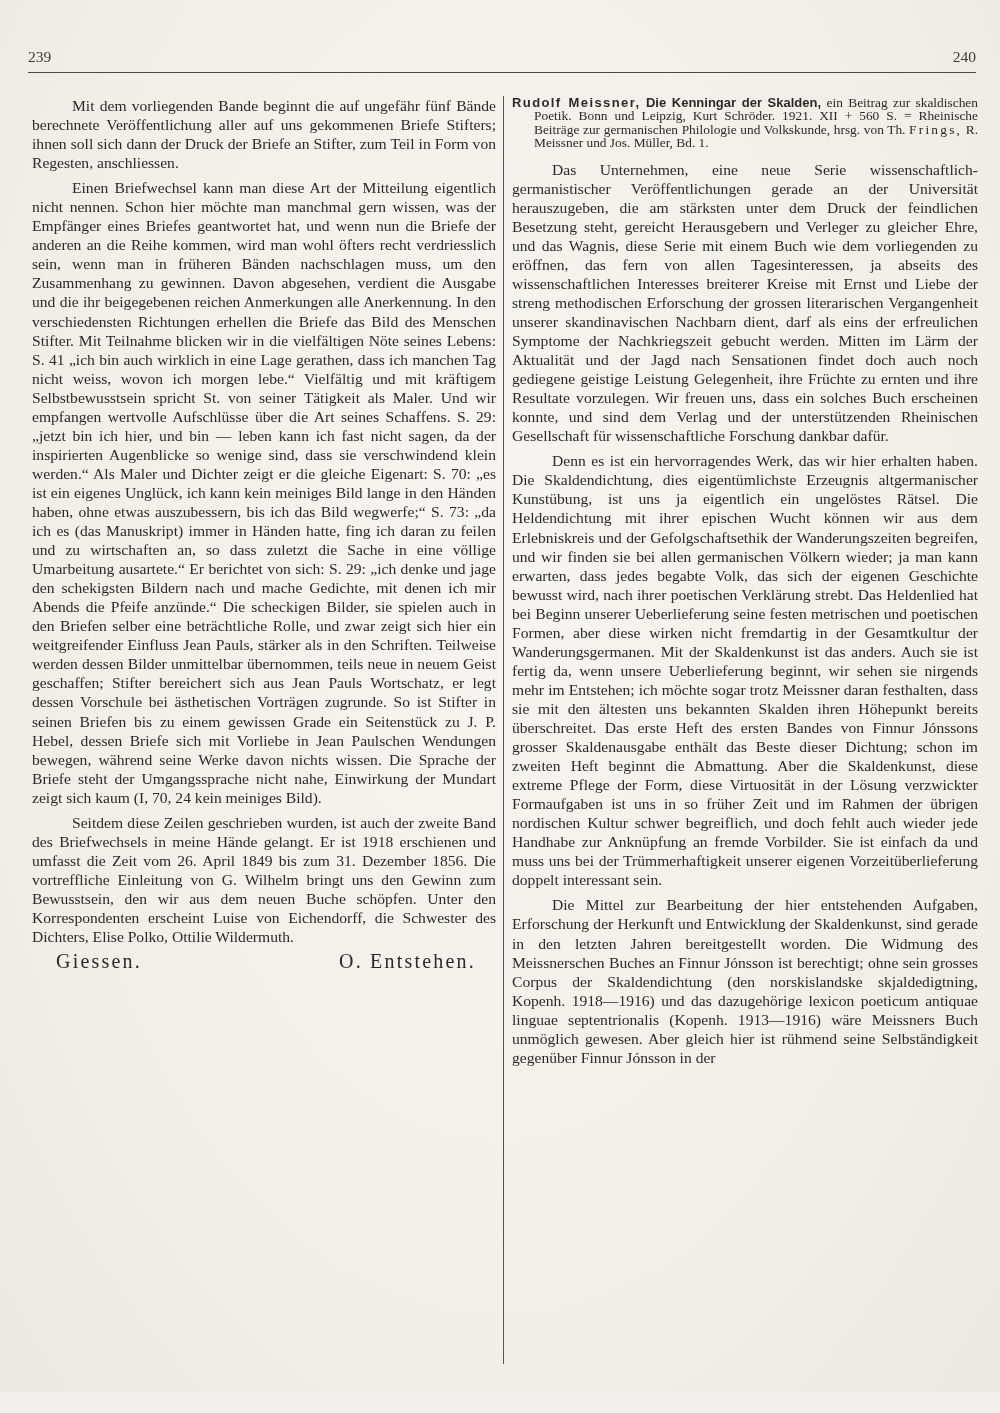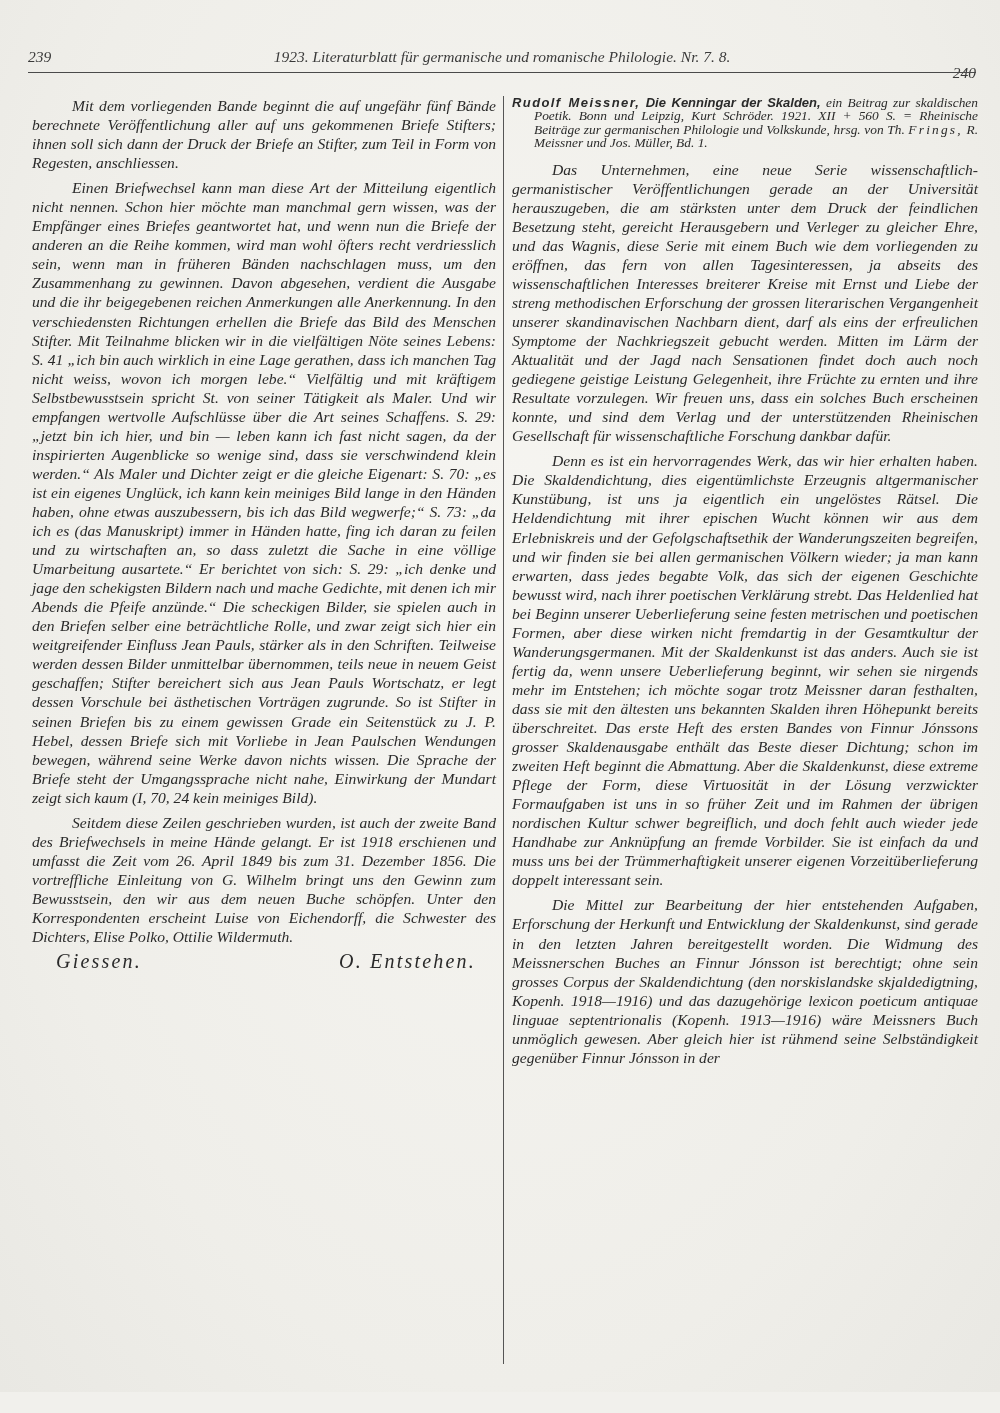--- a/index.html
+++ b/index.html
@@ -7,29 +7,28 @@
     width: 1000px; height: 1413px;
     background: #f1f0ec;
     color: #2a2a2a;
     font-family: "Liberation Serif", "DejaVu Serif", serif;
     position: relative;
     overflow: hidden;
   }
   .page {
     position: absolute; left: 0; top: 0; width: 1000px; height: 1392px;
     background: radial-gradient(ellipse at 50% 40%, #f6f5f1 0%, #efeee9 70%, #e9e8e3 100%);
-    font-style: italic;
   }
   .running-head {
     position: absolute; top: 44px; left: 28px; width: 948px; height: 30px;
     font-size: 15.5px; color: #3a3a3a;
   }
   .rh-left { position: absolute; left: 0; top: 4px; }
   .rh-center { position: absolute; left: 0; right: 0; top: 4px; text-align: center; }
-  .rh-right { position: absolute; right: 0; top: 20px; }
+  .rh-right { position: absolute; right: 0; top: 4px; }
   .head-rule {
     position: absolute; top: 72px; left: 28px; width: 948px; height: 0;
     border-top: 1.6px solid #4a4a4a;
   }
   .col-rule {
     position: absolute; left: 503px; top: 96px; height: 1268px; width: 0;
     border-left: 1.2px solid #555;
   }
   .col {
     position: absolute; top: 96px;
@@ -64,21 +63,20 @@
   .sig-place { position: absolute; left: 24px; top: 0; }
   .sig-name { position: absolute; right: 20px; top: 0; }
 </style>
 </head>
 <body>
 
 <div class="page">
 
   <div class="running-head">
     <span class="rh-left">239</span>
-    <span class="rh-center">1923. Literaturblatt für germanische und romanische Philologie. Nr. 7. 8.</span>
     <span class="rh-right">240</span>
   </div>
   <div class="head-rule"></div>
   <div class="col-rule"></div>
 
   <div class="col col-left">
     <p class="para">Mit dem vorliegenden Bande beginnt die auf ungefähr fünf Bände berechnete Veröffentlichung aller auf uns gekommenen Briefe Stifters; ihnen soll sich dann der Druck der Briefe an Stifter, zum Teil in Form von Regesten, anschliessen.</p>
     <p class="para">Einen Briefwechsel kann man diese Art der Mitteilung eigentlich nicht nennen. Schon hier möchte man manchmal gern wissen, was der Empfänger eines Briefes geantwortet hat, und wenn nun die Briefe der anderen an die Reihe kommen, wird man wohl öfters recht verdriesslich sein, wenn man in früheren Bänden nachschlagen muss, um den Zusammenhang zu gewinnen. Davon abgesehen, verdient die Ausgabe und die ihr beigegebenen reichen Anmerkungen alle Anerkennung. In den verschiedensten Richtungen erhellen die Briefe das Bild des Menschen Stifter. Mit Teilnahme blicken wir in die vielfältigen Nöte seines Lebens: S. 41 „ich bin auch wirklich in eine Lage gerathen, dass ich manchen Tag nicht weiss, wovon ich morgen lebe.“ Vielfältig und mit kräftigem Selbstbewusstsein spricht St. von seiner Tätigkeit als Maler. Und wir empfangen wertvolle Aufschlüsse über die Art seines Schaffens. S. 29: „jetzt bin ich hier, und bin — leben kann ich fast nicht sagen, da der inspirierten Augenblicke so wenige sind, dass sie verschwindend klein werden.“ Als Maler und Dichter zeigt er die gleiche Eigenart: S. 70: „es ist ein eigenes Unglück, ich kann kein meiniges Bild lange in den Händen haben, ohne etwas auszubessern, bis ich das Bild wegwerfe;“ S. 73: „da ich es (das Manuskript) immer in Händen hatte, fing ich daran zu feilen und zu wirtschaften an, so dass zuletzt die Sache in eine völlige Umarbeitung ausartete.“ Er berichtet von sich: S. 29: „ich denke und jage den schekigsten Bildern nach und mache Gedichte, mit denen ich mir Abends die Pfeife anzünde.“ Die scheckigen Bilder, sie spielen auch in den Briefen selber eine beträchtliche Rolle, und zwar zeigt sich hier ein weitgreifender Einfluss Jean Pauls, stärker als in den Schriften. Teilweise werden dessen Bilder unmittelbar übernommen, teils neue in neuem Geist geschaffen; Stifter bereichert sich aus Jean Pauls Wortschatz, er legt dessen Vorschule bei ästhetischen Vorträgen zugrunde. So ist Stifter in seinen Briefen bis zu einem gewissen Grade ein Seitenstück zu J. P. Hebel, dessen Briefe sich mit Vorliebe in Jean Paulschen Wendungen bewegen, während seine Werke davon nichts wissen. Die Sprache der Briefe steht der Umgangssprache nicht nahe, Einwirkung der Mundart zeigt sich kaum (I, 70, 24 kein meiniges Bild).</p>
     <p class="para">Seitdem diese Zeilen geschrieben wurden, ist auch der zweite Band des Briefwechsels in meine Hände gelangt. Er ist 1918 erschienen und umfasst die Zeit vom 26. April 1849 bis zum 31. Dezember 1856. Die vortreffliche Einleitung von G. Wilhelm bringt uns den Gewinn zum Bewusstsein, den wir aus dem neuen Buche schöpfen. Unter den Korrespondenten erscheint Luise von Eichendorff, die Schwester des Dichters, Elise Polko, Ottilie Wildermuth.</p>
     <div class="signature">

